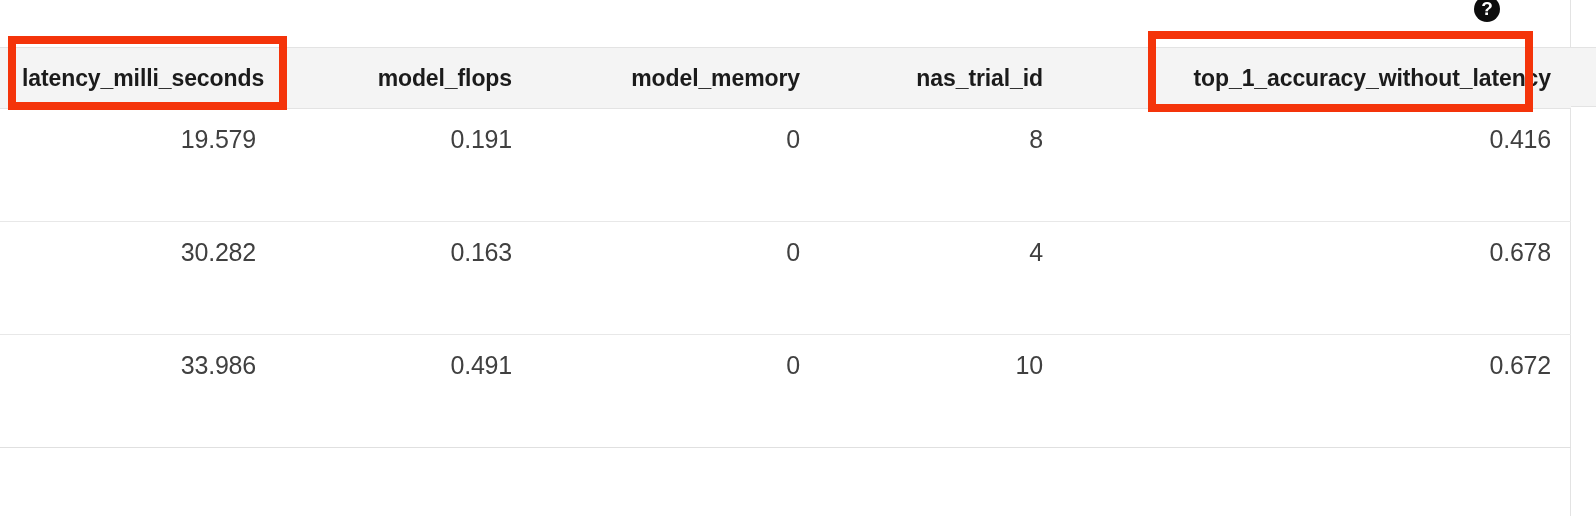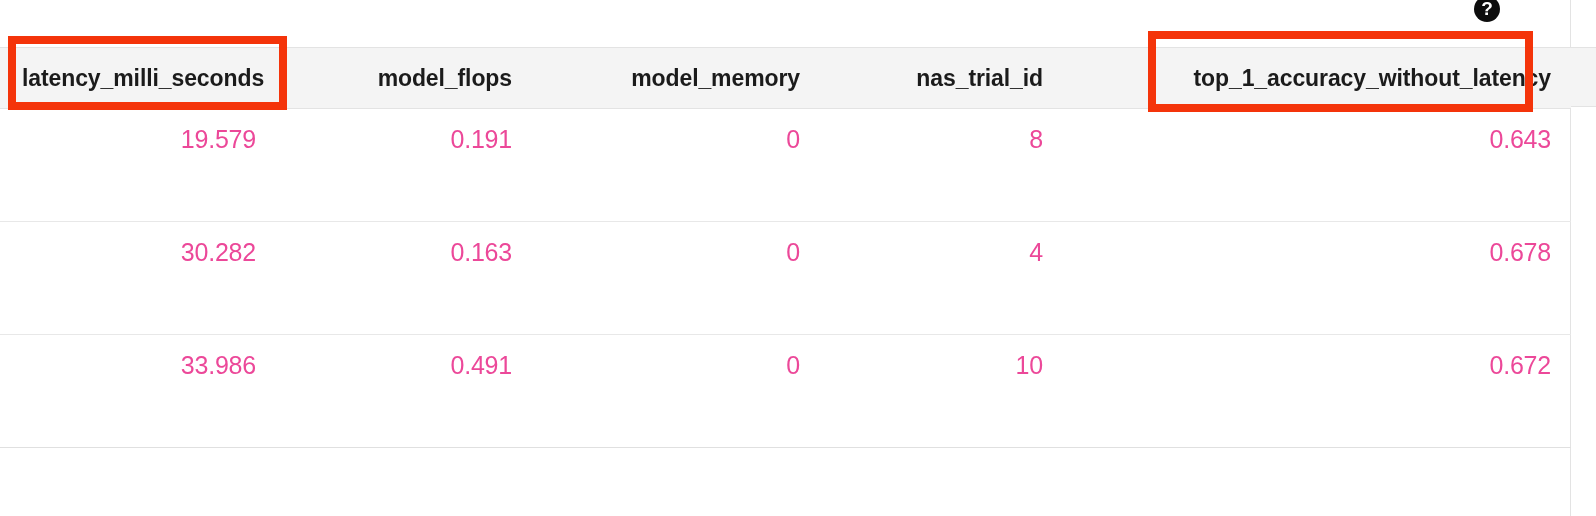--- a/index.html
+++ b/index.html
@@ -68,21 +68,21 @@
 
   .data-table th.col-latency { padding-left: 22px; text-align: left; }
 
   .data-table td {
     height: 96px;
     padding: 0 20px 0 0;
     text-align: right;
     vertical-align: top;
     padding-top: 16px;
     font-size: 25px;
-    color: #ec4899;
+    color: #404040;
     border-bottom: 1px solid #e8e8e8;
     white-space: nowrap;
     letter-spacing: -0.2px;
   }
 
   .data-table tbody tr:last-child td { border-bottom: 1px solid #e0e0e0; }
 
   .col-latency  { width: 276px; }
   .col-flops    { width: 256px; }
   .col-memory   { width: 288px; }
@@ -156,21 +156,21 @@
         <th>nas_trial_id</th>
         <th>top_1_accuracy_without_latency</th>
       </tr>
     </thead>
     <tbody>
       <tr>
         <td>19.579</td>
         <td>0.191</td>
         <td>0</td>
         <td>8</td>
-        <td>0.643</td>
+        <td>0.416</td>
       </tr>
       <tr>
         <td>30.282</td>
         <td>0.163</td>
         <td>0</td>
         <td>4</td>
         <td>0.678</td>
       </tr>
       <tr>
         <td>33.986</td>

